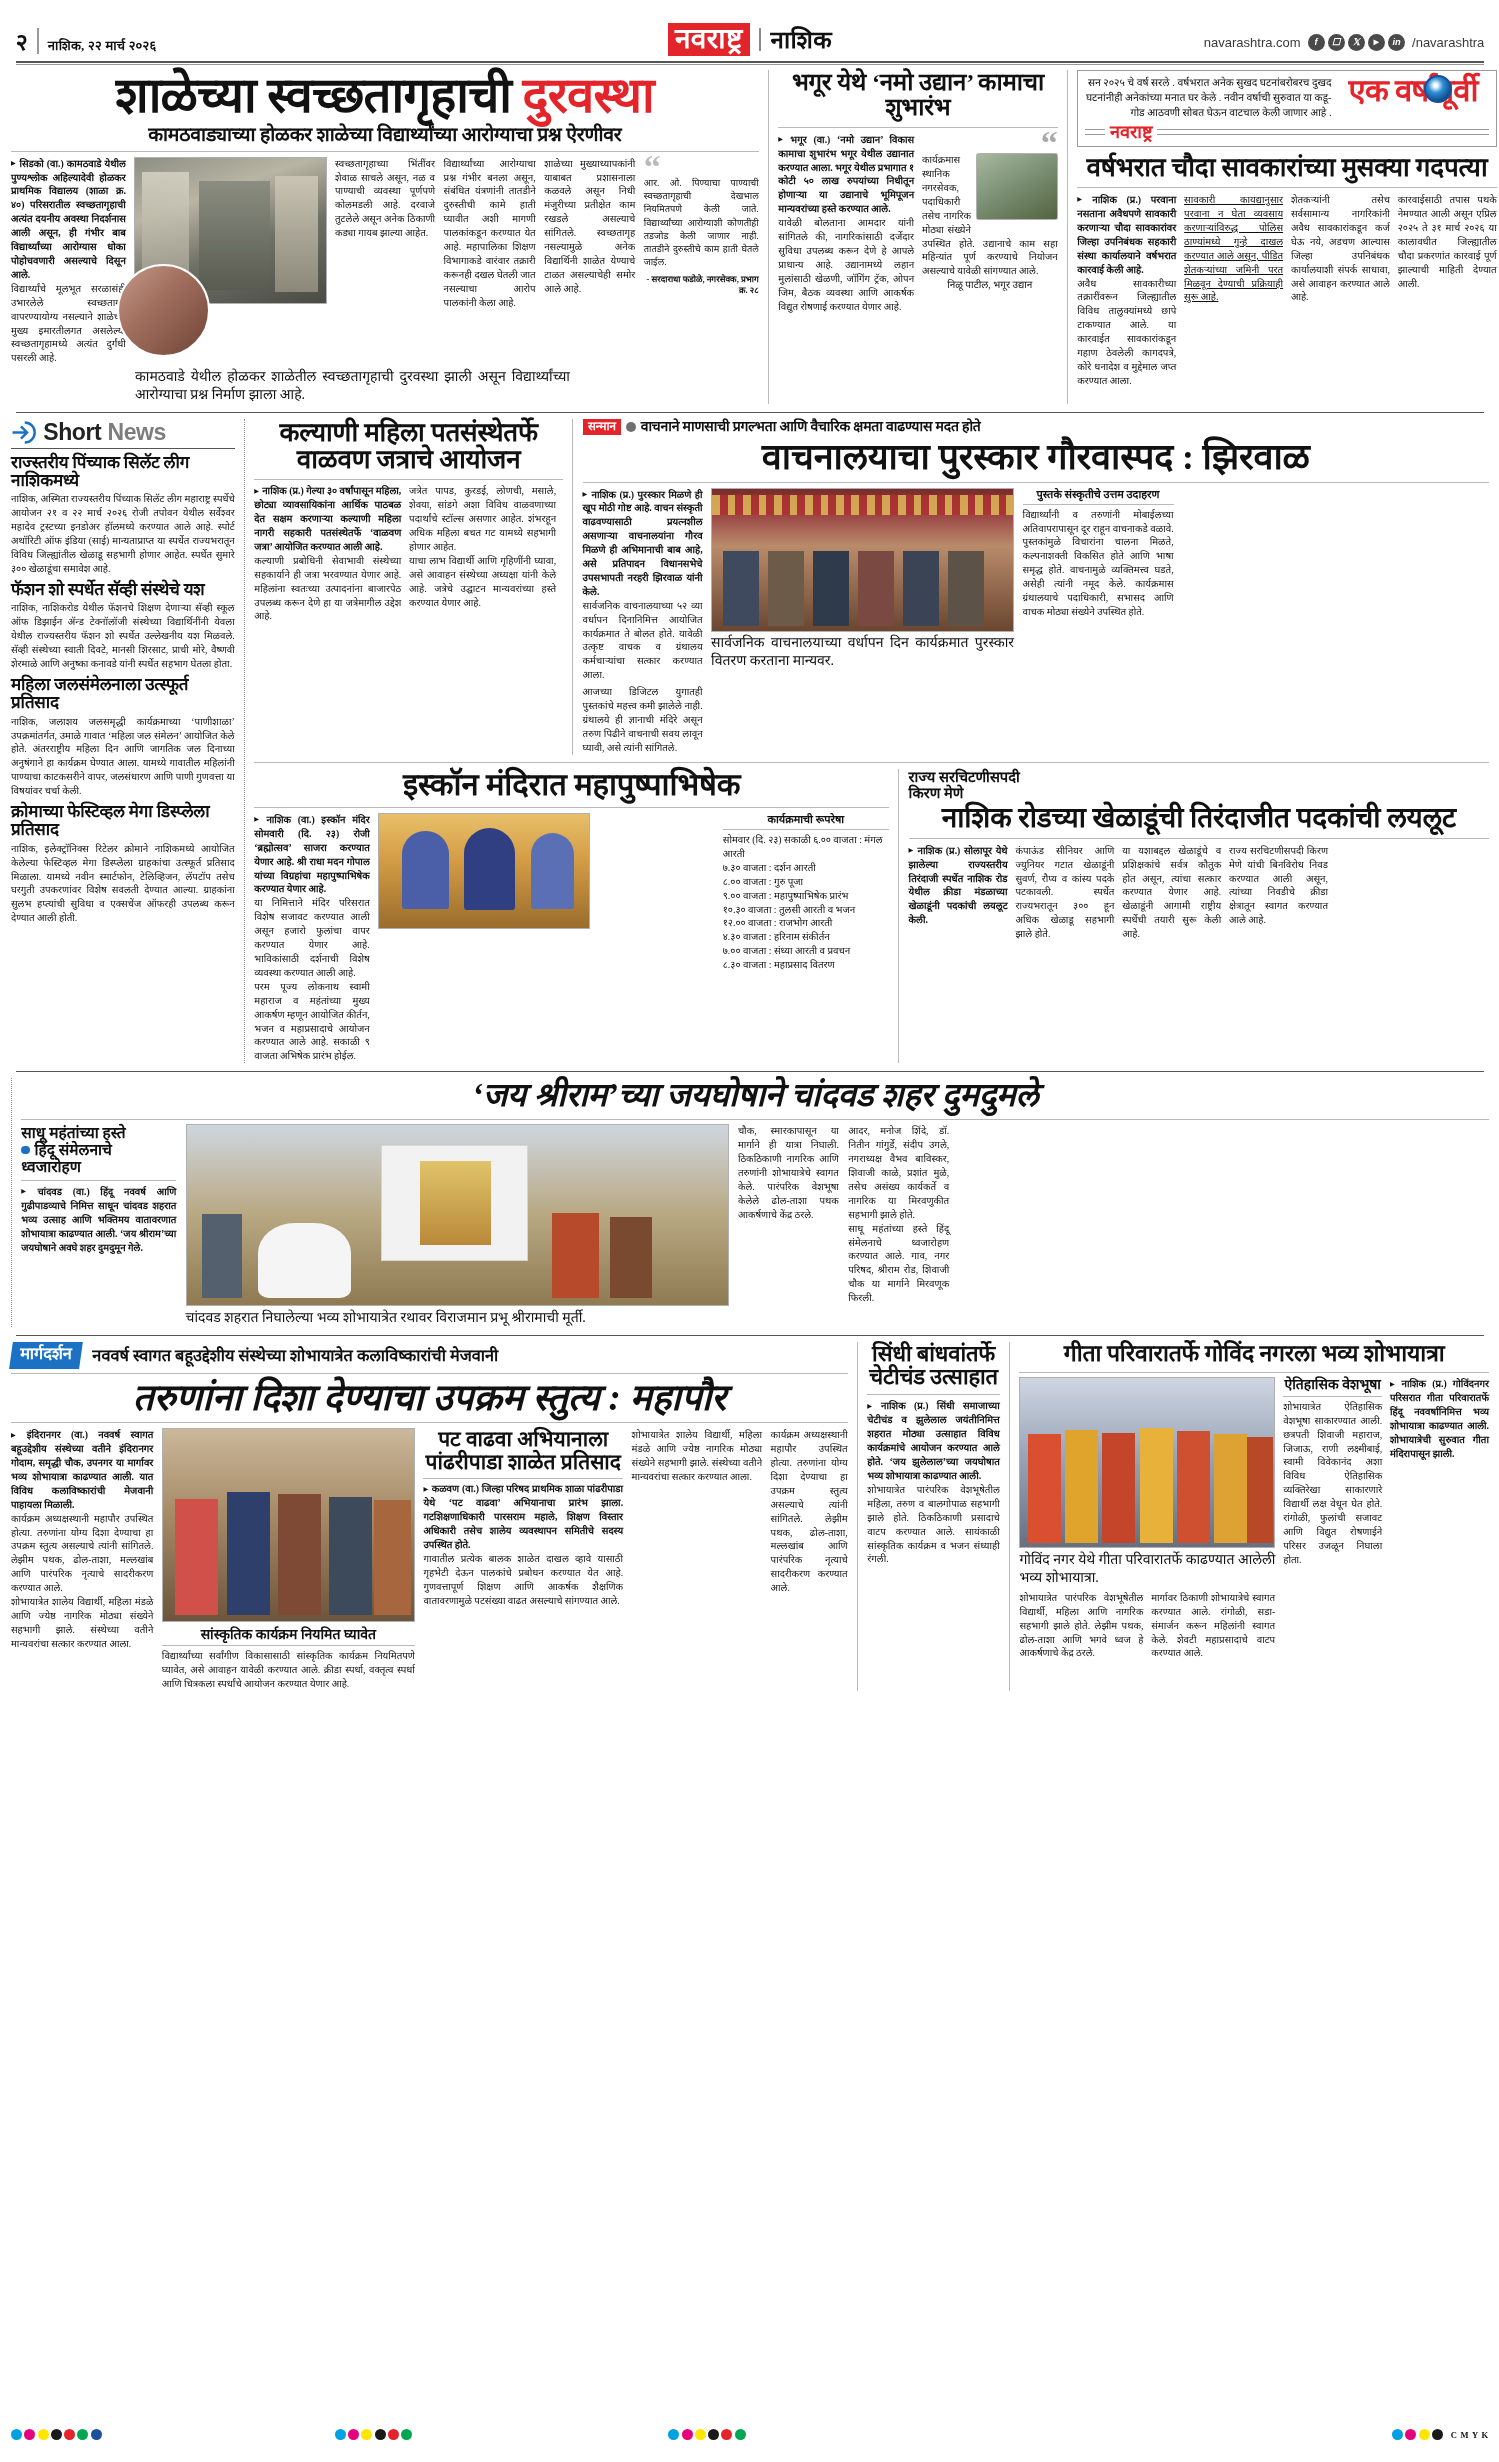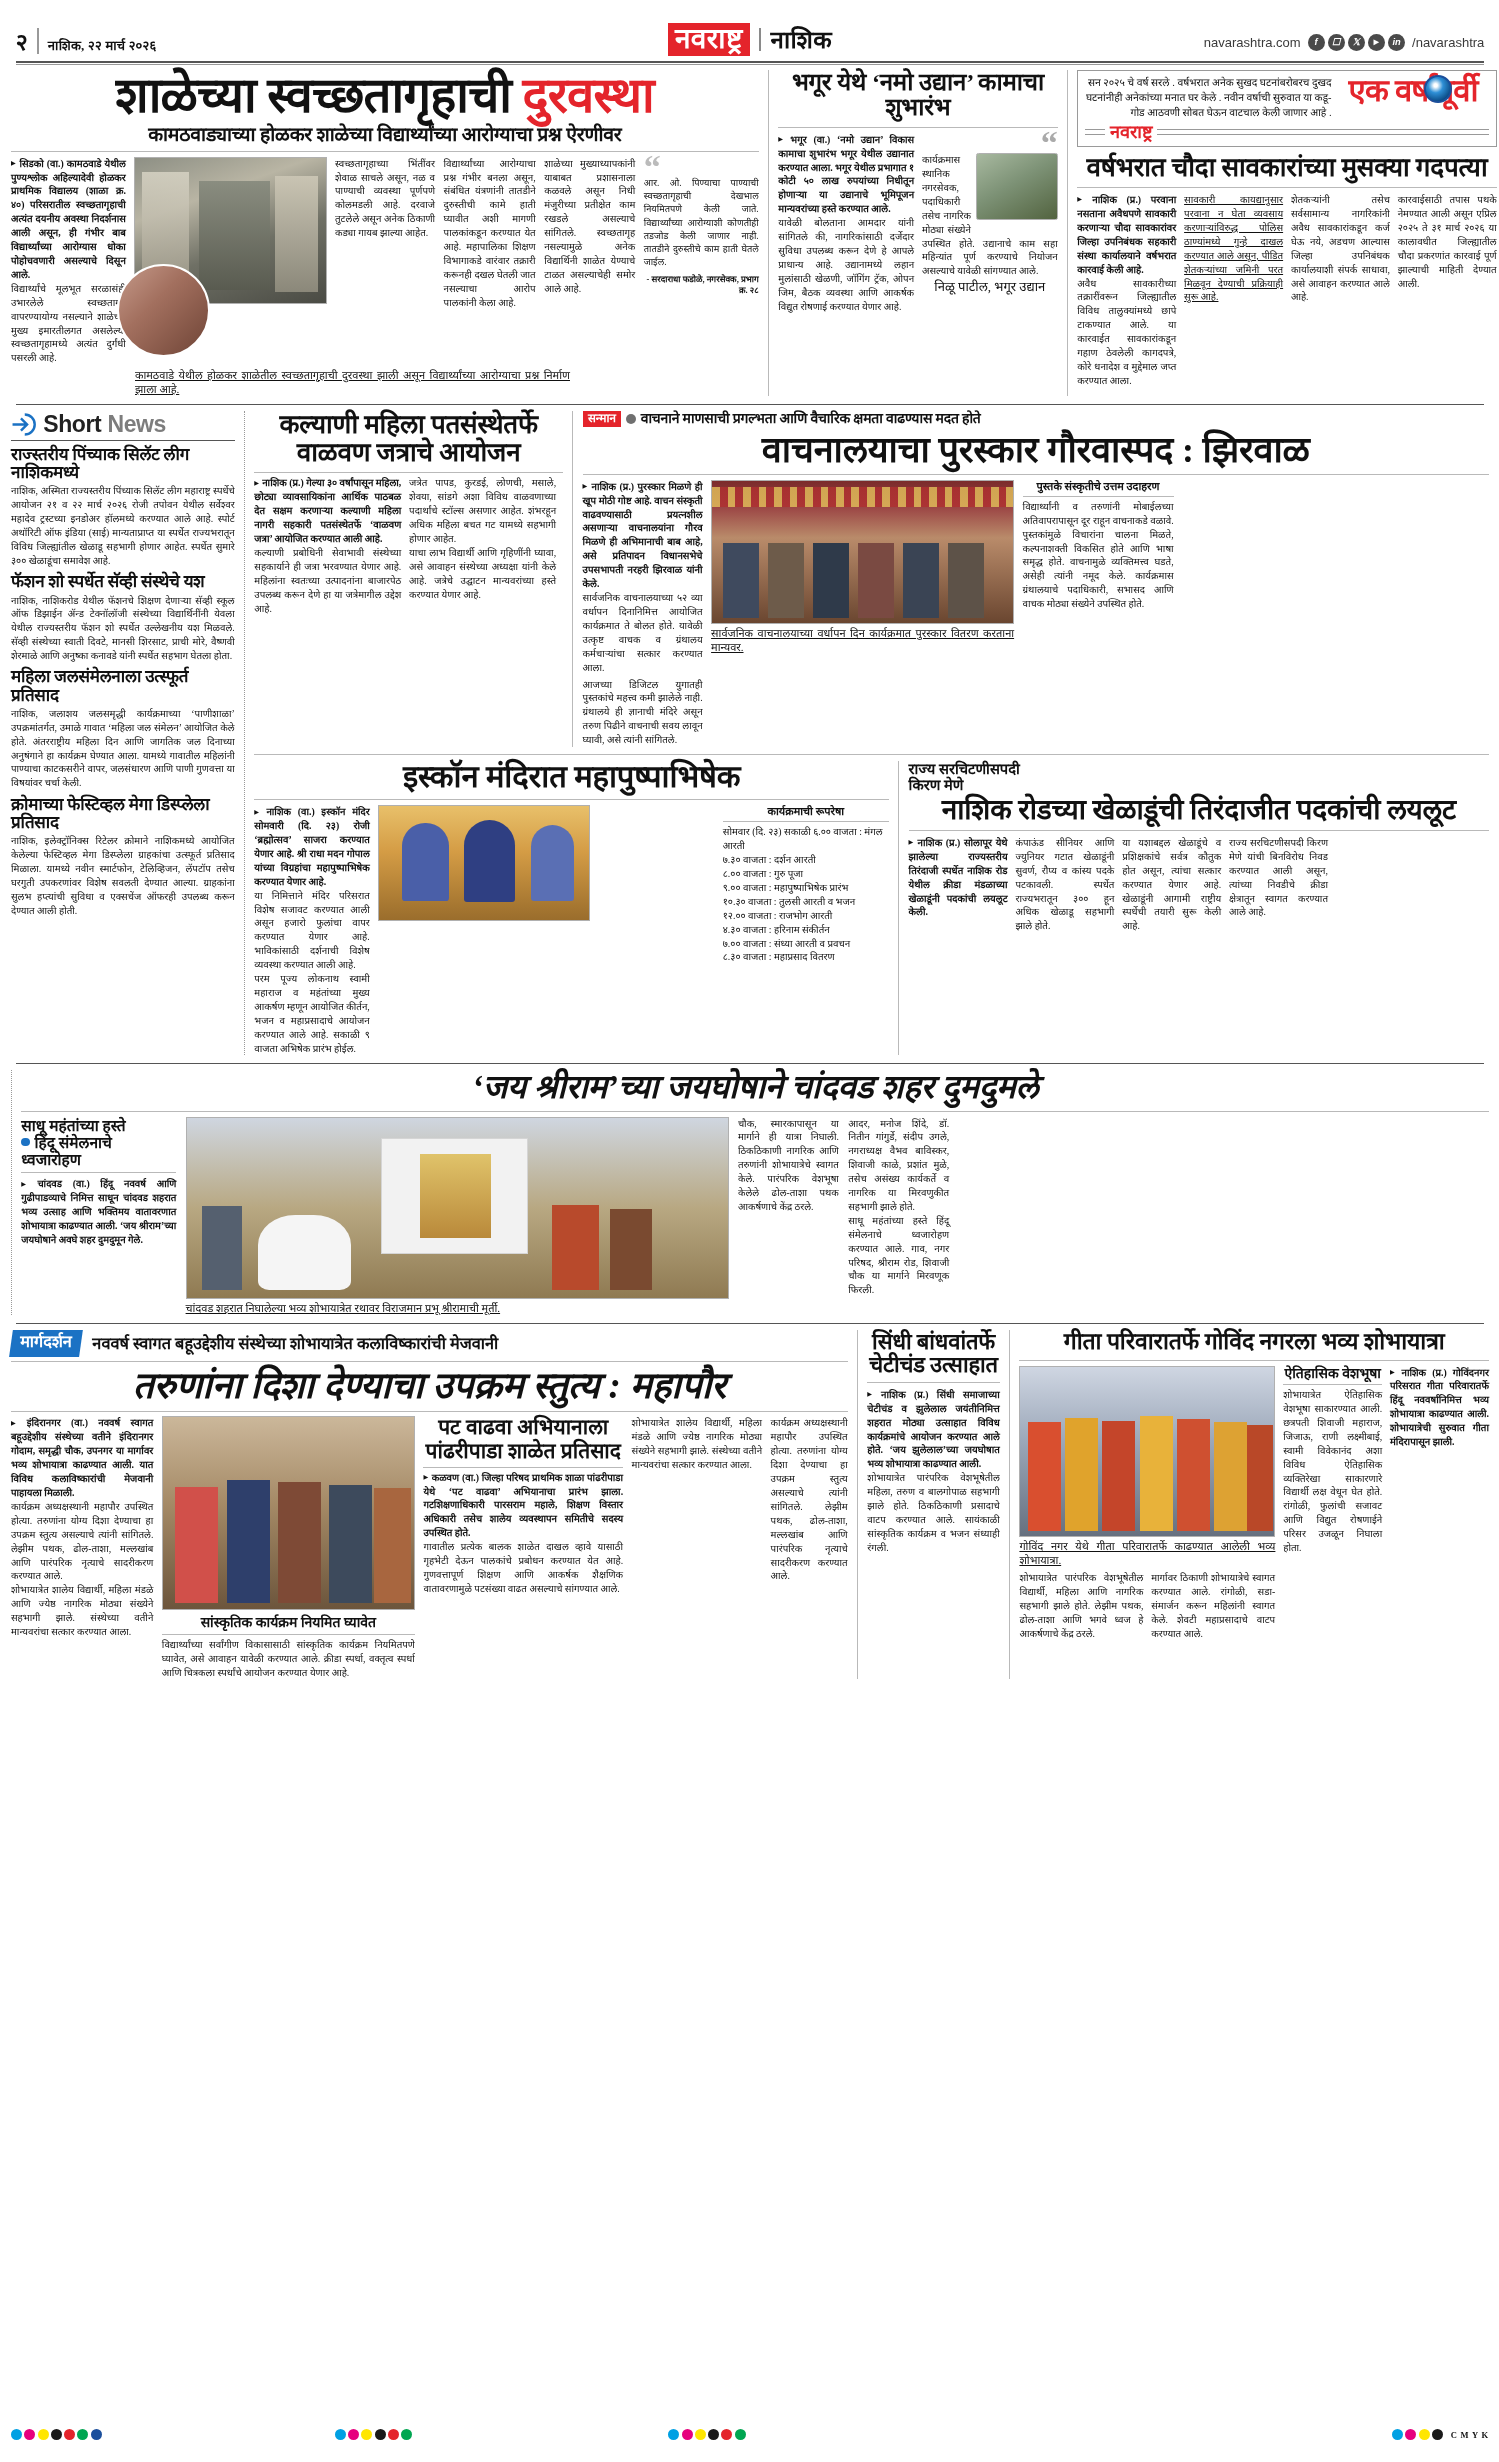--- a/index.html
+++ b/index.html
@@ -53,21 +53,21 @@
   .arrow-b::before { content: "\25B6"; font-size: 6.2px; margin-right: 3.1px; vertical-align: 1.6px; }
   .vline { border-left: 0.8px solid #b9b9b9; }
   .hline { border-top: 0.8px solid #b9b9b9; }
   .hrule-thick { border-top: 1.6px solid #555; }
   .dotline { border-left: 0.8px dotted #999; }
 
   .photo {
     background: #cfcfcf; position: relative; overflow: hidden;
     border: 0.8px solid #b0b0b0;
   }
-  .photo-cap { font-size: 11px; line-height: 1.3; padding-top: 2.3px; text-align: justify; text-decoration: underline; }
+  .photo-cap { font-size: 14px; line-height: 1.3; padding-top: 2.3px; text-align: justify; }
 
   
   .ph1 { background: linear-gradient(160deg,#8d8f84 0%,#b9b5a4 30%,#6f7065 60%,#4a4b44 100%); }
   .ph2 { background: linear-gradient(145deg,#b3b7c2 0%,#8e96a8 40%,#5e6675 75%,#3d4350 100%); }
   .ph3 { background: linear-gradient(170deg,#d3b07a 0%,#b98c51 35%,#8a6236 70%,#5c4224 100%); }
   .ph4 { background: linear-gradient(150deg,#a8b9a0 0%,#7d9276 45%,#52633f 100%); }
   .ph5 { background: linear-gradient(135deg,#c59a8a 0%,#a3705f 40%,#6f4436 100%); }
   .ph6 { background: linear-gradient(150deg,#cbd3df 0%,#9aa7bb 40%,#657287 80%,#414b5c 100%); }
   .ph7 { background: linear-gradient(120deg,#e0c98e 0%,#c9a15d 35%,#9e7538 70%,#6a4c22 100%); }
 
@@ -191,21 +191,21 @@
       <div class="hline" style="margin:6.2px 0 4.7px;"></div>
       <div style="display:flex; gap:7.8px;">
         <div style="width:136px;" class="col-reg mr">
           <p class="arrow-b"><b>भगूर (वा.) ‘नमो उद्यान’ विकास कामाचा शुभारंभ भगूर येथील उद्यानात करण्यात आला. भगूर येथील प्रभागात १ कोटी ५० लाख रुपयांच्या निधीतून होणाऱ्या या उद्यानाचे भूमिपूजन मान्यवरांच्या हस्ते करण्यात आले.</b></p>
           <p>यावेळी बोलताना आमदार यांनी सांगितले की, नागरिकांसाठी दर्जेदार सुविधा उपलब्ध करून देणे हे आपले प्राधान्य आहे. उद्यानामध्ये लहान मुलांसाठी खेळणी, जॉगिंग ट्रॅक, ओपन जिम, बैठक व्यवस्था आणि आकर्षक विद्युत रोषणाई करण्यात येणार आहे.</p>
         </div>
         <div style="width:136px;" class="col-reg mr">
           <div class="quote-mark" style="text-align:right;color:#aaa;">“</div>
           <div class="photo ph4" style="height:67px;width:82px;float:right;margin:0 0 3.1px 4.7px;border-radius:2.3px;"></div>
           <p>कार्यक्रमास स्थानिक नगरसेवक, पदाधिकारी तसेच नागरिक मोठ्या संख्येने उपस्थित होते. उद्यानाचे काम सहा महिन्यांत पूर्ण करण्याचे नियोजन असल्याचे यावेळी सांगण्यात आले.</p>
-          <div class="mr" style="clear:both;font-size:13px;text-align:center;">निळू पाटील, भगूर उद्यान</div>
+          <div class="mr" style="clear:both;font-size:10px;text-align:center;">निळू पाटील, भगूर उद्यान</div>
         </div>
       </div>
     </div>
 
     <div class="vline" style="width:435px; padding-left:9.3px;">
       <div class="kicker-box">
         <div style="display:flex; gap:6.2px; align-items:flex-start;">
           <div class="col-reg mr" style="flex:1; font-size:10.4px; text-align:right;">सन २०२५ चे वर्ष सरले . वर्षभरात अनेक सुखद घटनांबरोबरच दुखद घटनांनीही अनेकांच्या मनात घर केले . नवीन वर्षाची सुरुवात या कडू-गोड आठवणी सोबत घेऊन वाटचाल केली जाणार आहे .</div>
           <div style="width:151px; text-align:center; position:relative;">
             <div class="ek-varsh mr red" style="font-size:31px; display:inline-block;">एक वर्षापूर्वी</div>

